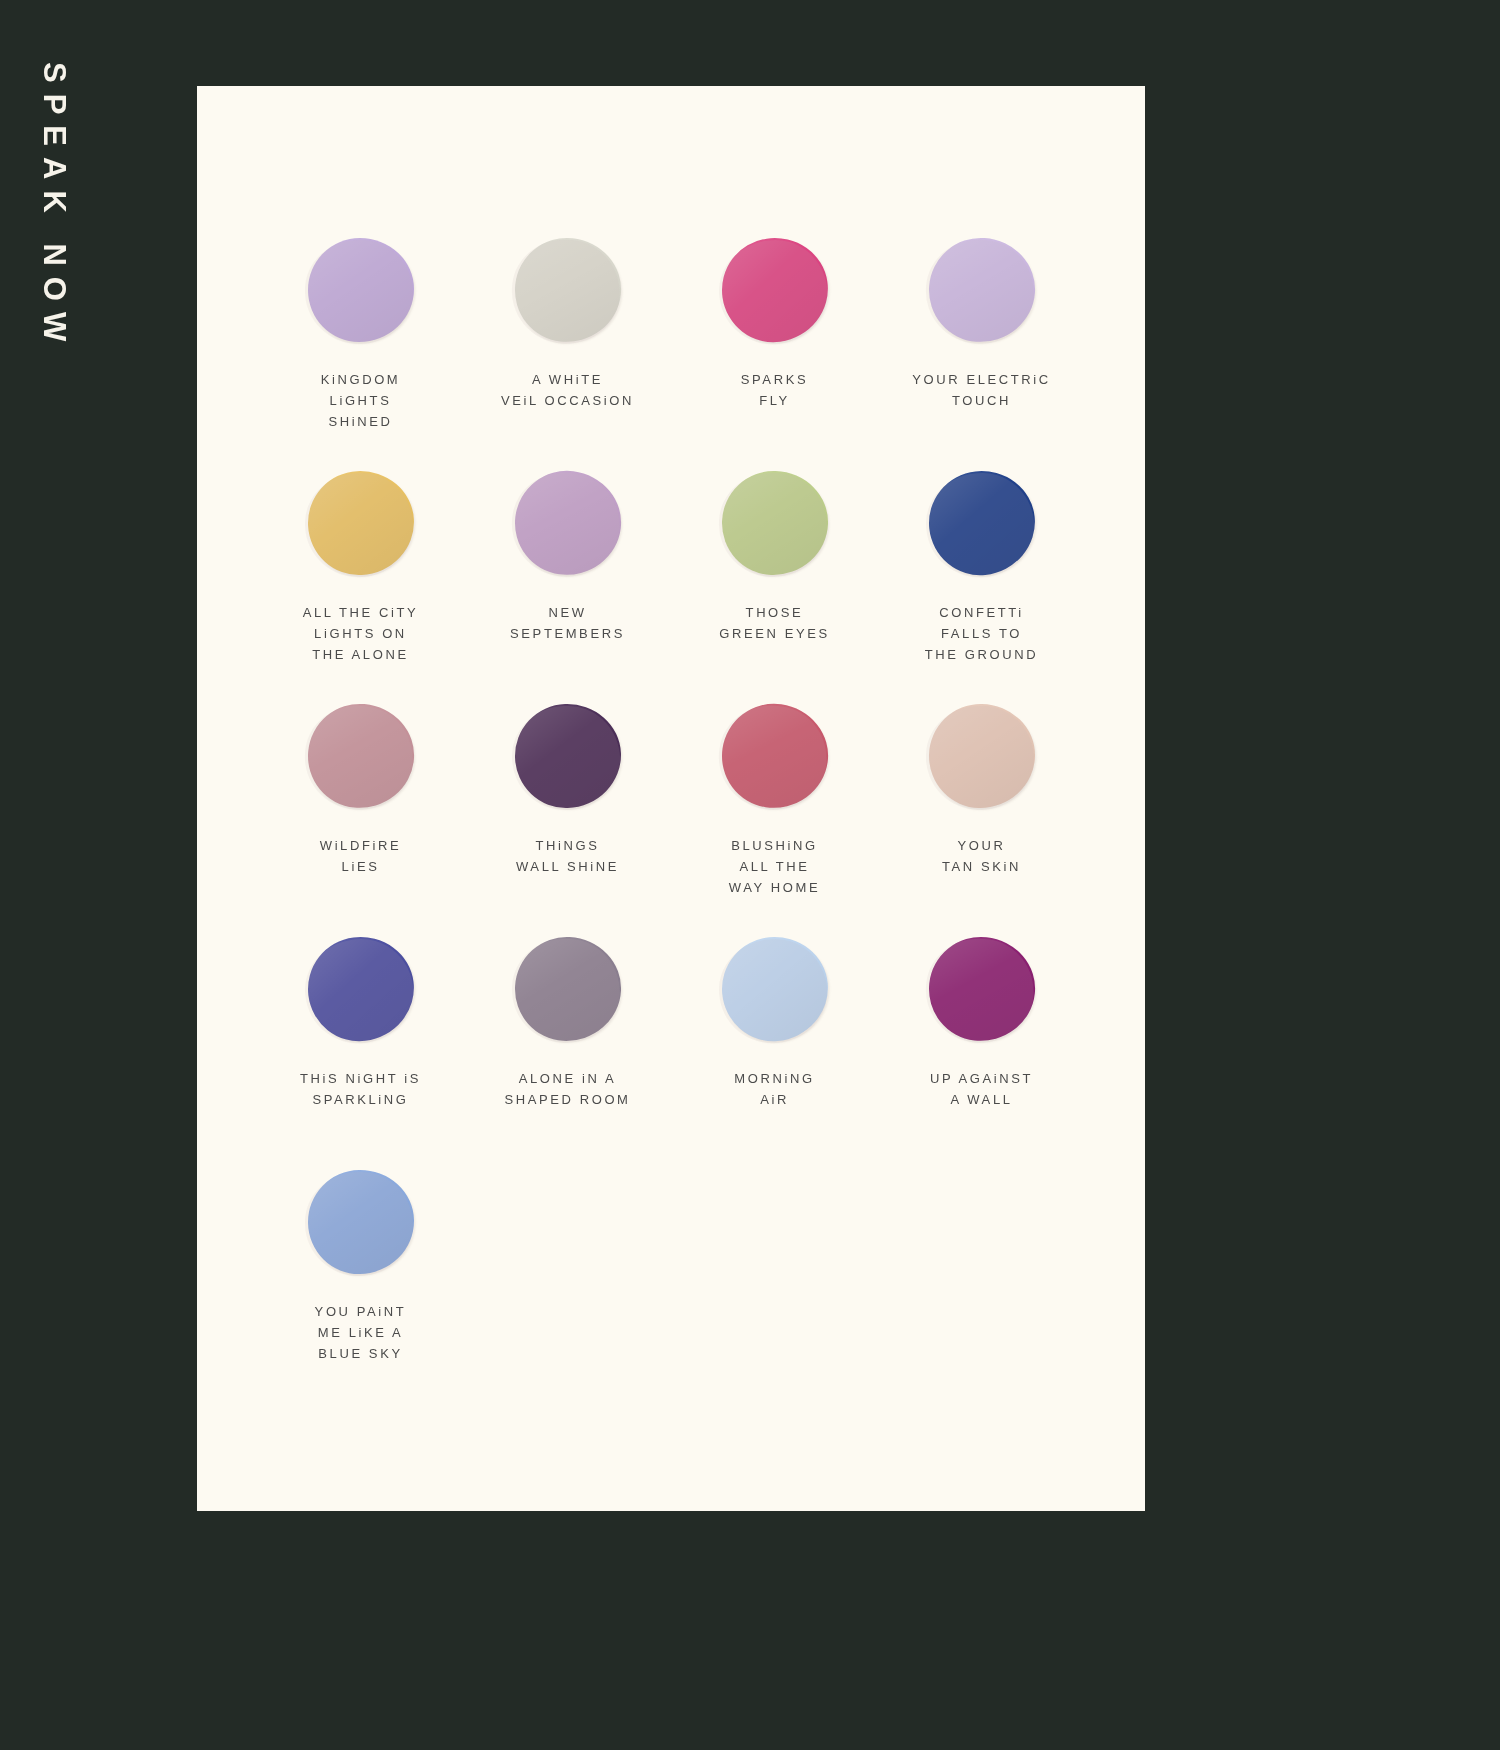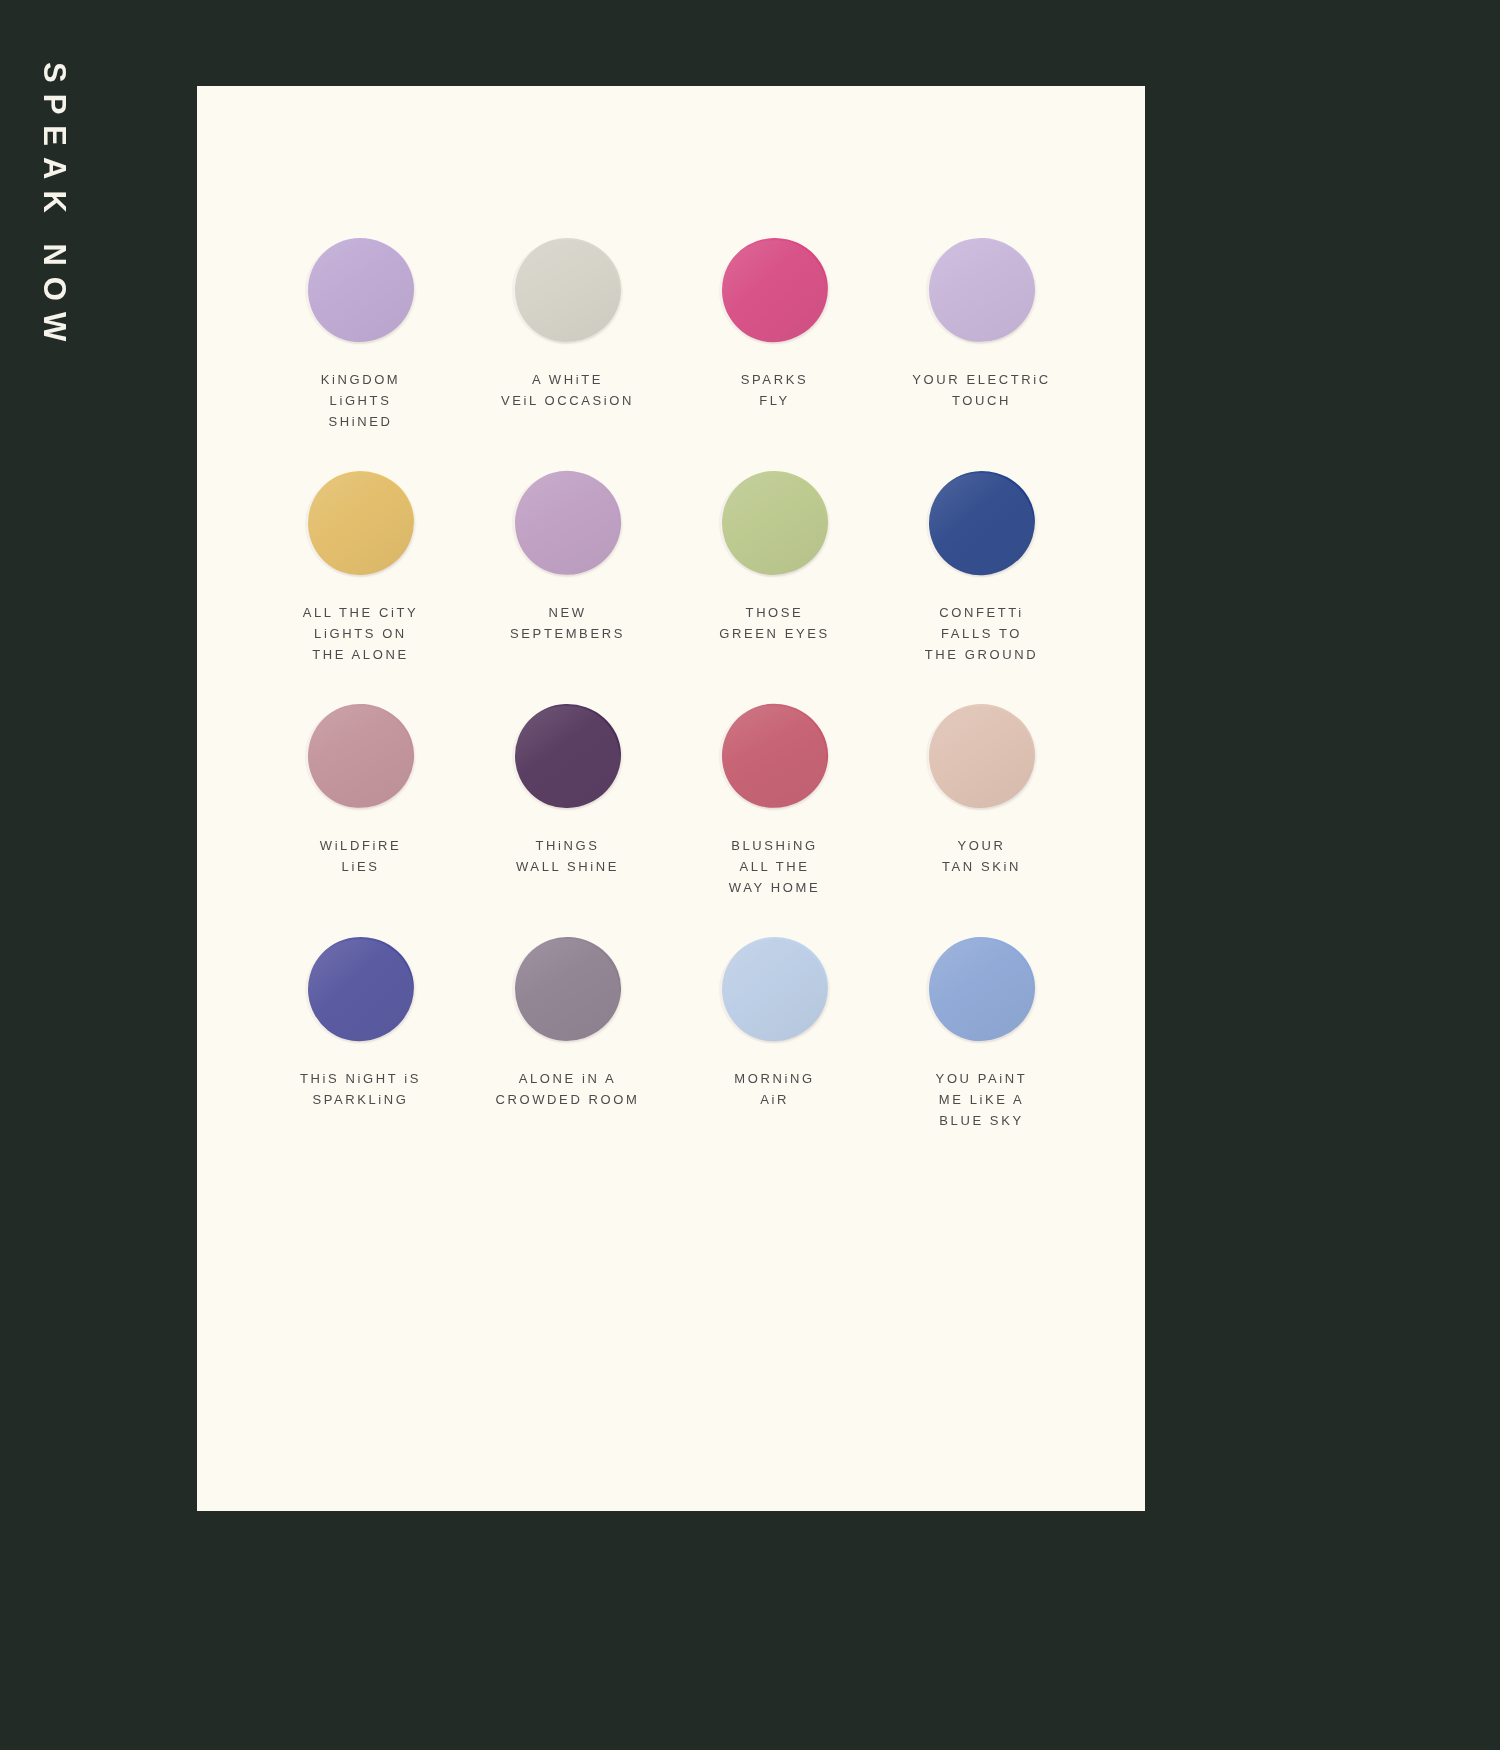--- a/index.html
+++ b/index.html
@@ -199,28 +199,35 @@
             <div class="blob" style="background: rgb(76, 79, 160); transform: rotate(-7deg);"></div>
           </div>
           <div class="swatch-label">THiS NiGHT iS
 SPARKLiNG</div>
         </div>
         <div class="swatch-cell">
           <div class="blob-wrap">
             <div class="blob" style="background: rgb(139, 127, 144); transform: rotate(3deg);"></div>
           </div>
           <div class="swatch-label">ALONE iN A
-CROWDED ROOM</div>
+SHAPED ROOM</div>
         </div>
         <div class="swatch-cell">
           <div class="blob-wrap">
             <div class="blob" style="background: rgb(189, 212, 238); transform: rotate(-5deg);"></div>
           </div>
           <div class="swatch-label">MORNiNG
 AiR</div>
+        </div>
+        <div class="swatch-cell">
+          <div class="blob-wrap">
+            <div class="blob" style="background: rgb(138, 31, 112); transform: rotate(6deg);"></div>
+          </div>
+          <div class="swatch-label">UP AGAiNST
+A WALL</div>
         </div>
         <div class="swatch-cell">
           <div class="blob-wrap">
             <div class="blob" style="background: rgb(138, 169, 221); transform: rotate(-1deg);"></div>
           </div>
           <div class="swatch-label">YOU PAiNT
 ME LiKE A
 BLUE SKY</div>
         </div>
       </div>

